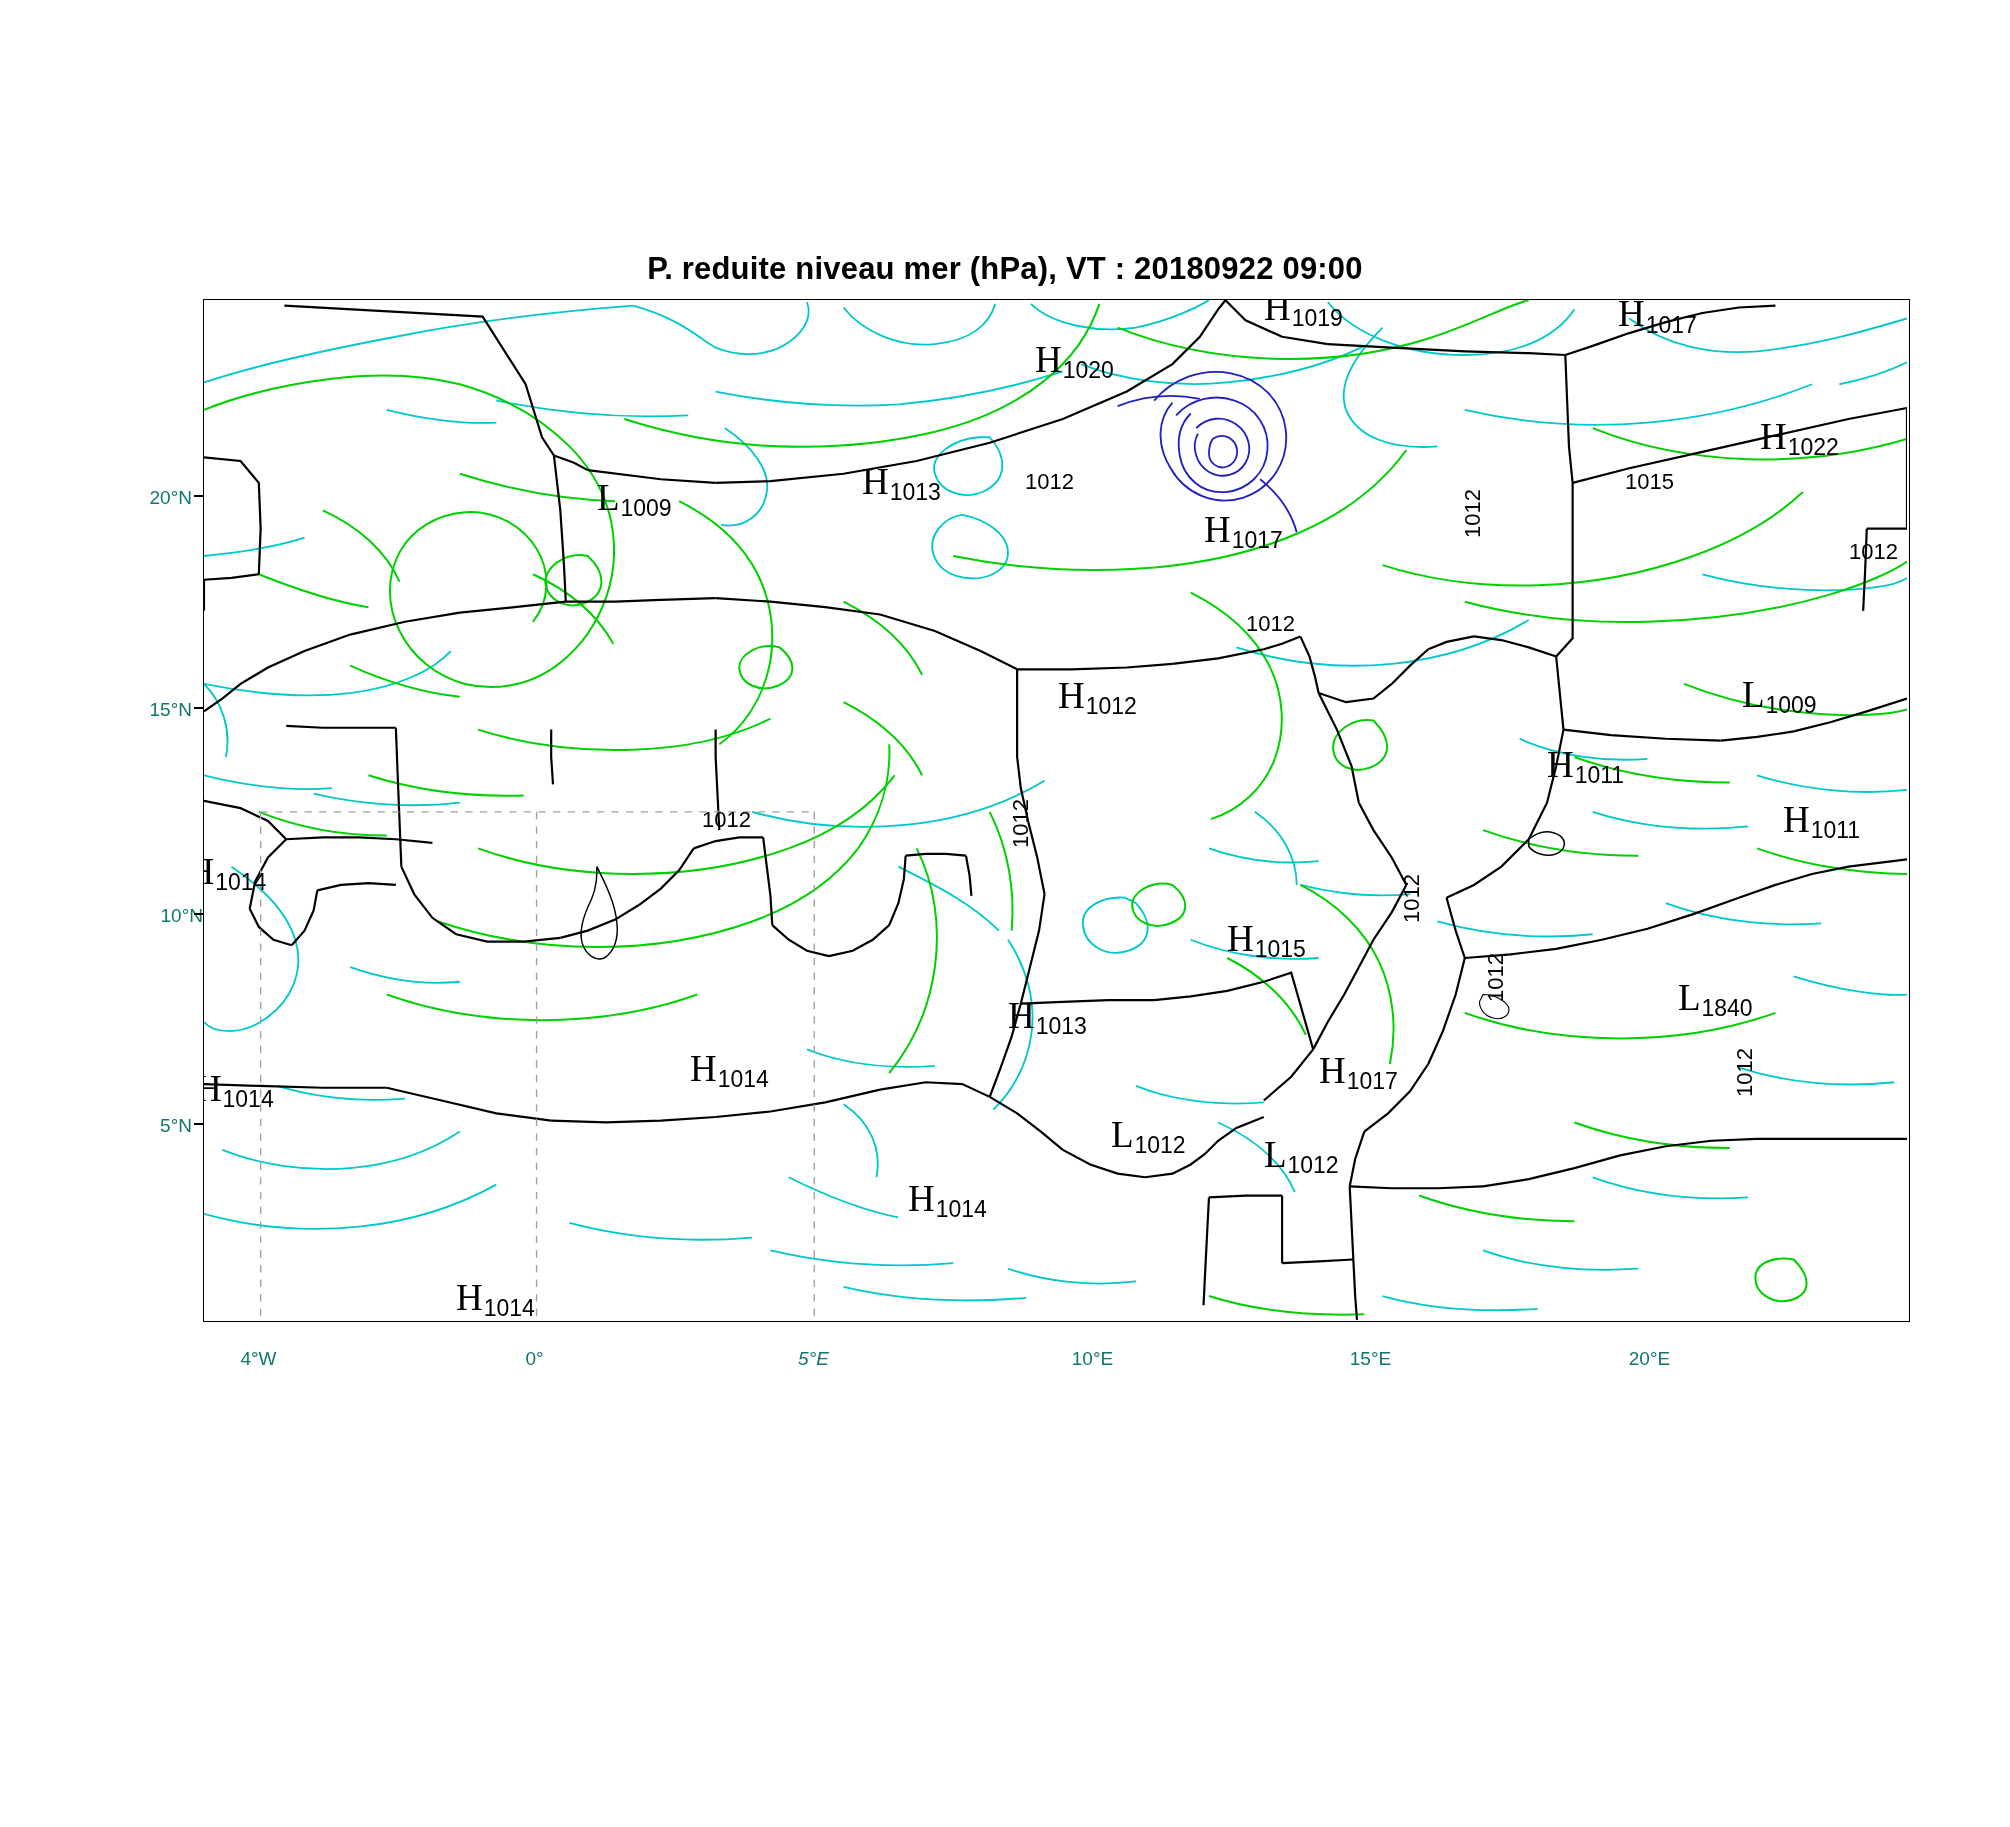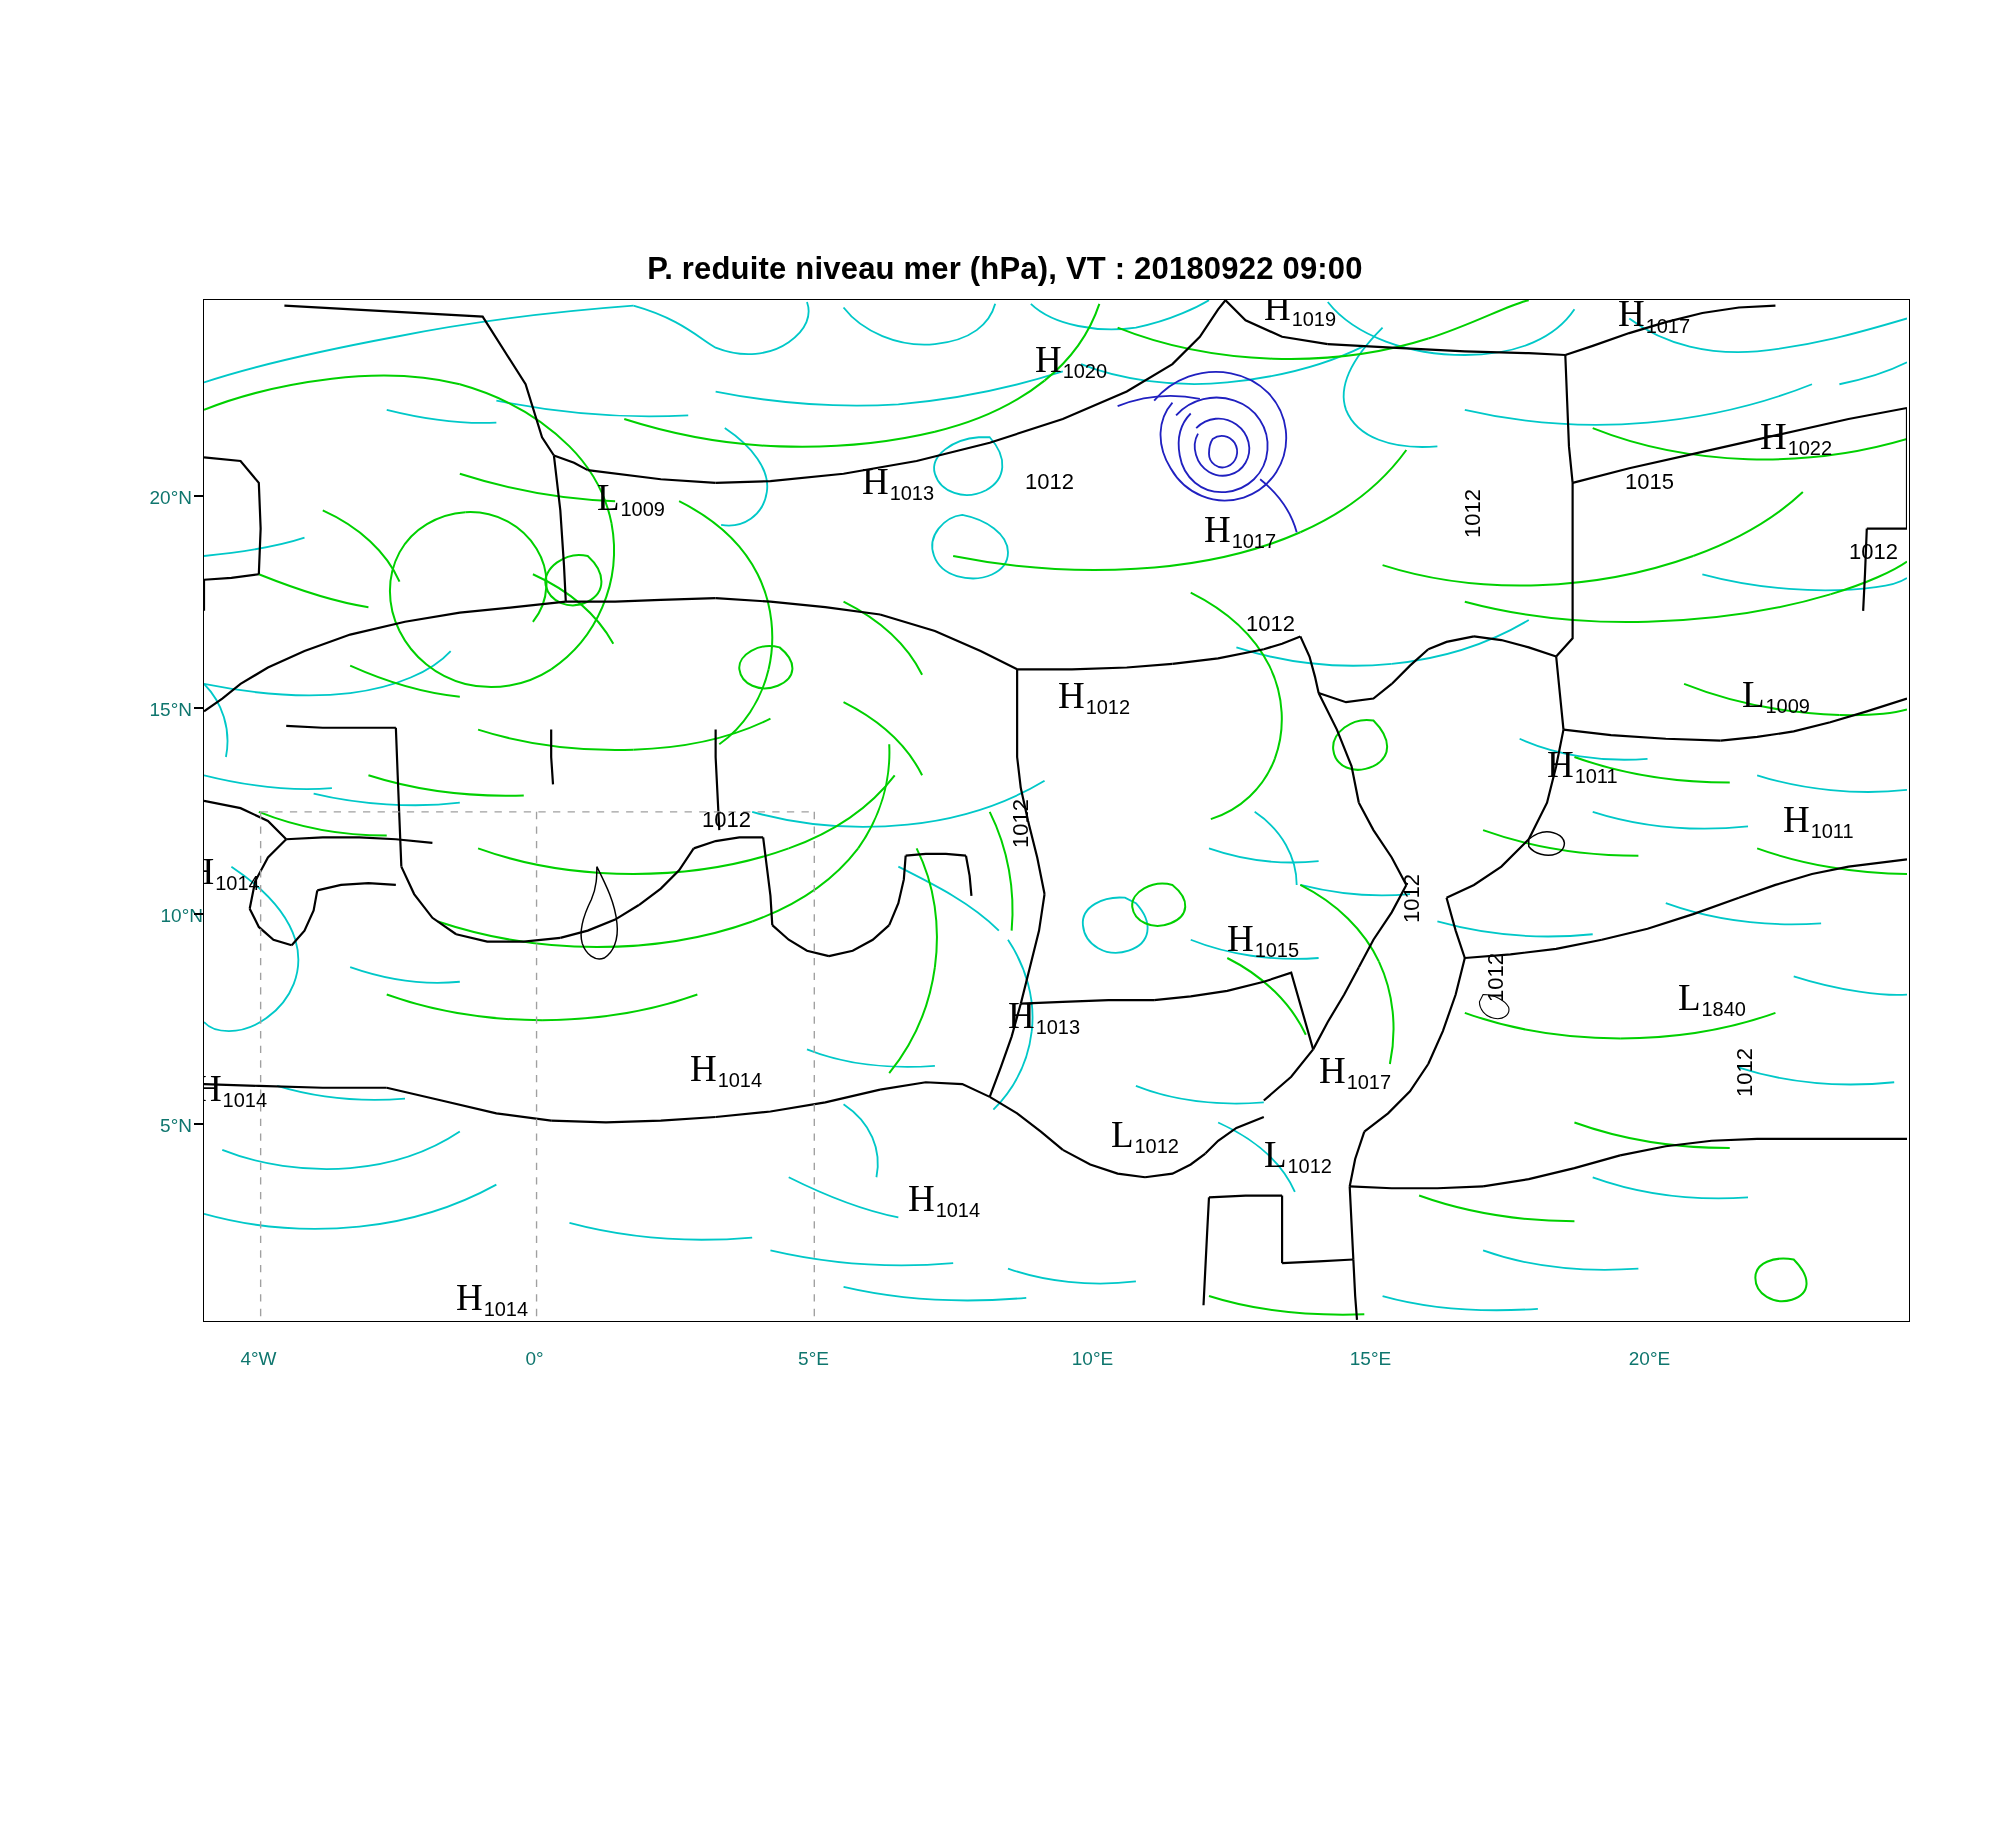--- a/index.html
+++ b/index.html
@@ -72,21 +72,21 @@
     white-space: nowrap;
     color: #000000;
     line-height: 1;
   }
   .marker .hl {
     font-size: 37px;
     font-weight: normal;
     font-family: "Liberation Serif", serif;
   }
   .marker .val {
-    font-size: 20px;
+    font-size: 23px;
     font-family: "Liberation Sans", sans-serif;
     position: relative;
     top: 6.4px;
     left: 0.9px;
     margin-top: 15px;
   }
   .clabel {
     position: absolute;
     font-size: 22px;
     color: #000000;
@@ -109,21 +109,21 @@
   <div class="tick-mark" style="left:194px; top:495px; width:11px; height:1.8px;"></div>
   <div class="tick-label ytick" style="left:119px; top:699px; width:73px;">15°N</div>
   <div class="tick-mark" style="left:194px; top:707px; width:11px; height:1.8px;"></div>
   <div class="tick-label ytick" style="left:130px; top:905px; width:73px;">10°N</div>
   <div class="tick-mark" style="left:194px; top:913px; width:11px; height:1.8px;"></div>
   <div class="tick-label ytick" style="left:119px; top:1115px; width:73px;text-align:right;">5°N</div>
   <div class="tick-mark" style="left:194px; top:1123px; width:11px; height:1.8px;"></div>
 
   <div class="tick-label xtick" style="left:213px; top:1348px; width:91px;">4°W</div>
   <div class="tick-label xtick" style="left:489px; top:1348px; width:91px;">0°</div>
-  <div class="tick-label xtick" style="left:768px; top:1348px; width:91px;">5°E</div>
+  <div class="tick-label xtick" style="left:768px; top:1348px; width:91px;font-style:italic;">5°E</div>
   <div class="tick-label xtick" style="left:1047px; top:1348px; width:91px;">10°E</div>
   <div class="tick-label xtick" style="left:1325px; top:1348px; width:91px;">15°E</div>
   <div class="tick-label xtick" style="left:1604px; top:1348px; width:91px;">20°E</div>
 
   <div id="map-frame">
 
     <svg id="map-svg" width="1703" height="1020" viewBox="0 0 1864 1116">
 
       <g fill="none" stroke="#00c8c8" stroke-width="2">
         <path d="M0 90 C 60 70, 130 55, 210 40 C 300 22, 390 12, 470 6"></path>

